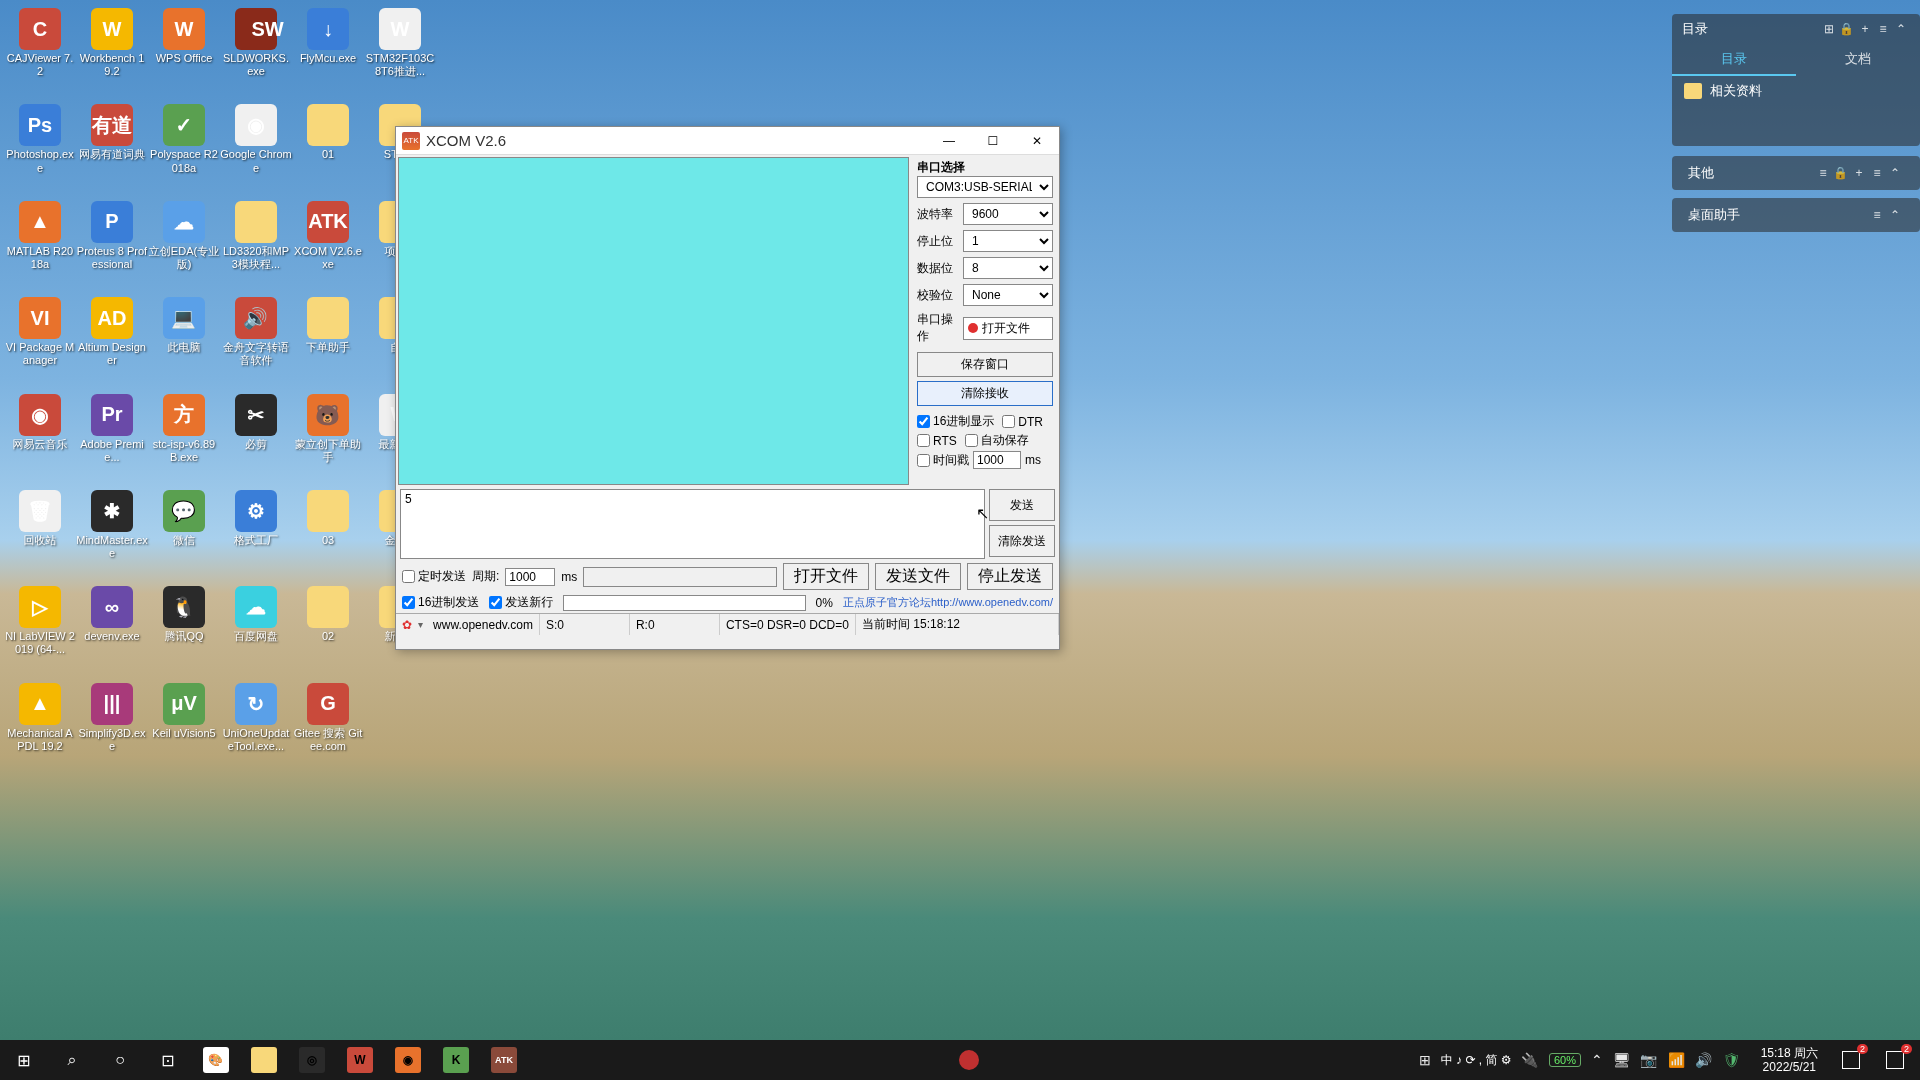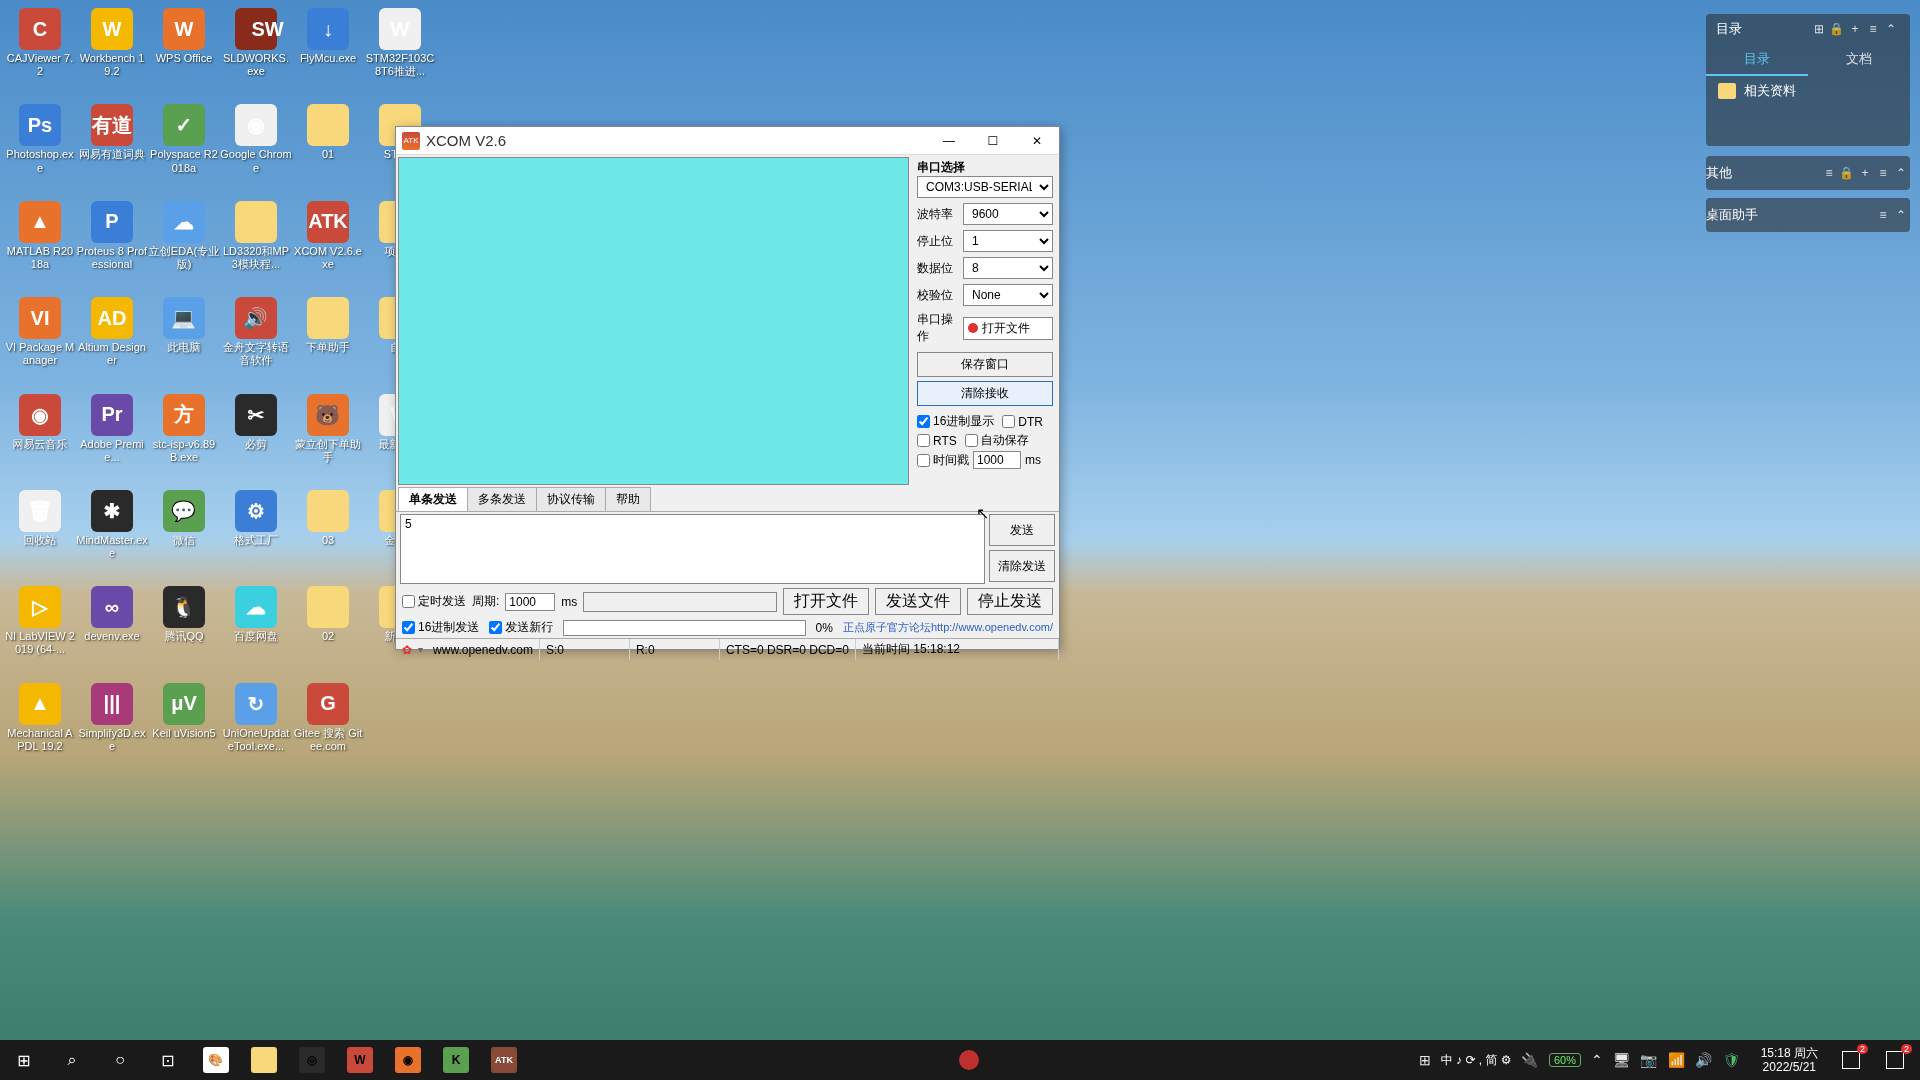--- a/index.html
+++ b/index.html
@@ -54,32 +54,32 @@
 .bottom-line2 { display: flex; align-items: center; gap: 10px; padding: 2px 6px; font-size: 12px; }
 .bottom-line2 .bar { flex: 1; height: 16px; border: 1px solid #888; background: #fff; }
 .bottom-line2 .link { color: #2a5ec8; font-size: 11px; }
 .statusbar { display: flex; align-items: center; border-top: 1px solid #aaa; font-size: 12px; height: 22px; }
 .statusbar .sc { padding: 0 6px; border-right: 1px solid #ccc; height: 100%; display: flex; align-items: center; }
 .statusbar .gear { color: #e03030; padding: 0 6px; }
 .statusbar .drop { font-size:10px; color:#666; padding-right:4px; }
 
 .subtitle { position: absolute; left: 50%; transform: translateX(-50%); top: 685px; font-size: 56px; font-weight: 300; color: #e85aa8; letter-spacing: 22px; text-shadow: 0 0 3px rgba(255,255,255,.3); }
 
-.right-sidebar { position: absolute; right: 10px; top: 14px; width: 204px; }
+.right-sidebar { position: absolute; right: 0; top: 14px; width: 248px; }
 .rs-panel { background: rgba(40,40,40,.55); border-radius: 4px; margin-bottom: 10px; color: #fff; font-size: 13px; }
 .rs-head { display: flex; align-items: center; padding: 6px 10px; }
 .rs-head .tt { flex: 1; }
 .rs-head .ic { width: 18px; text-align: center; opacity: .8; cursor: pointer; font-size:12px; }
 .rs-tabs { display: flex; }
 .rs-tab { flex: 1; text-align: center; padding: 6px 0; cursor: pointer; opacity:.8; }
 .rs-tab.active { color: #5ac8f0; border-bottom: 2px solid #5ac8f0; opacity:1; }
 .rs-item { display: flex; align-items: center; padding: 6px 12px; gap: 8px; cursor: pointer; }
 .rs-item .fico { width: 18px; height: 16px; background: #f8d87a; border-radius: 2px; }
 .rs-panel2 { background: rgba(40,40,40,.55); border-radius: 4px; margin-bottom: 8px; color: #fff; font-size: 13px; }
-.rs-panel2 .rs-head { padding: 8px 0; border-radius: 16px; }
+.rs-panel2 .rs-head { padding: 8px 16px; border-radius: 16px; }
 
 .taskbar { position: absolute; bottom: 0; left: 0; right: 0; height: 40px; background: #1a1a1a; display: flex; align-items: center; }
 .tb-left { display: flex; align-items: center; height: 100%; }
 .tb-btn { width: 48px; height: 40px; display: flex; align-items: center; justify-content: center; color: #fff; font-size: 16px; cursor: pointer; }
 .tb-app { width: 48px; height: 40px; display: flex; align-items: center; justify-content: center; cursor: pointer; }
 .tb-app .aic { width: 26px; height: 26px; border-radius: 3px; display:flex; align-items:center; justify-content:center; font-size:12px; font-weight:bold; }
 .tb-center { flex: 1; display:flex; justify-content:center; }
 .tb-center .redcircle { width:20px; height:20px; border-radius:50%; background:#c03030; }
 .tb-right { display: flex; align-items: center; height: 100%; color: #fff; font-size: 12px; gap: 2px; padding-right: 4px; }
 .tb-tray { display: flex; align-items: center; gap: 10px; padding: 0 8px; }
@@ -349,26 +349,20 @@
         <div class="rp-ts">
           <label class="rp-chk">
               <input type="checkbox" style="">
               <span>时间戳</span>
             </label>
           <input type="text" value="1000" style="">
           <span>ms</span>
         </div>
       </div>
     </div>
-    <div class="tabs">
-      <div class="tab active">单条发送</div>
-      <div class="tab">多条发送</div>
-      <div class="tab">协议传输</div>
-      <div class="tab">帮助</div>
-    </div>
     <div class="send-box">
       <textarea style="">5</textarea>
       <div class="vbtns">
         <button class="vbtn">发送</button>
         <button class="vbtn">清除发送</button>
       </div>
     </div>
     <div class="bottom-opts">
       <label class="rp-chk">
           <input type="checkbox" style="">

